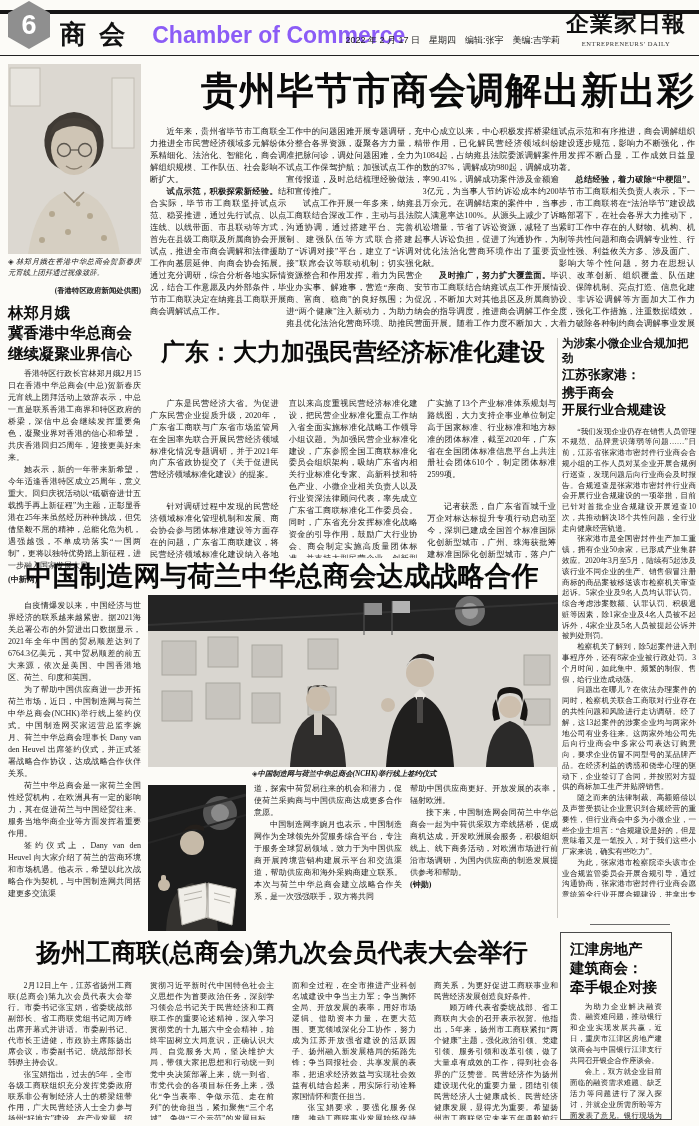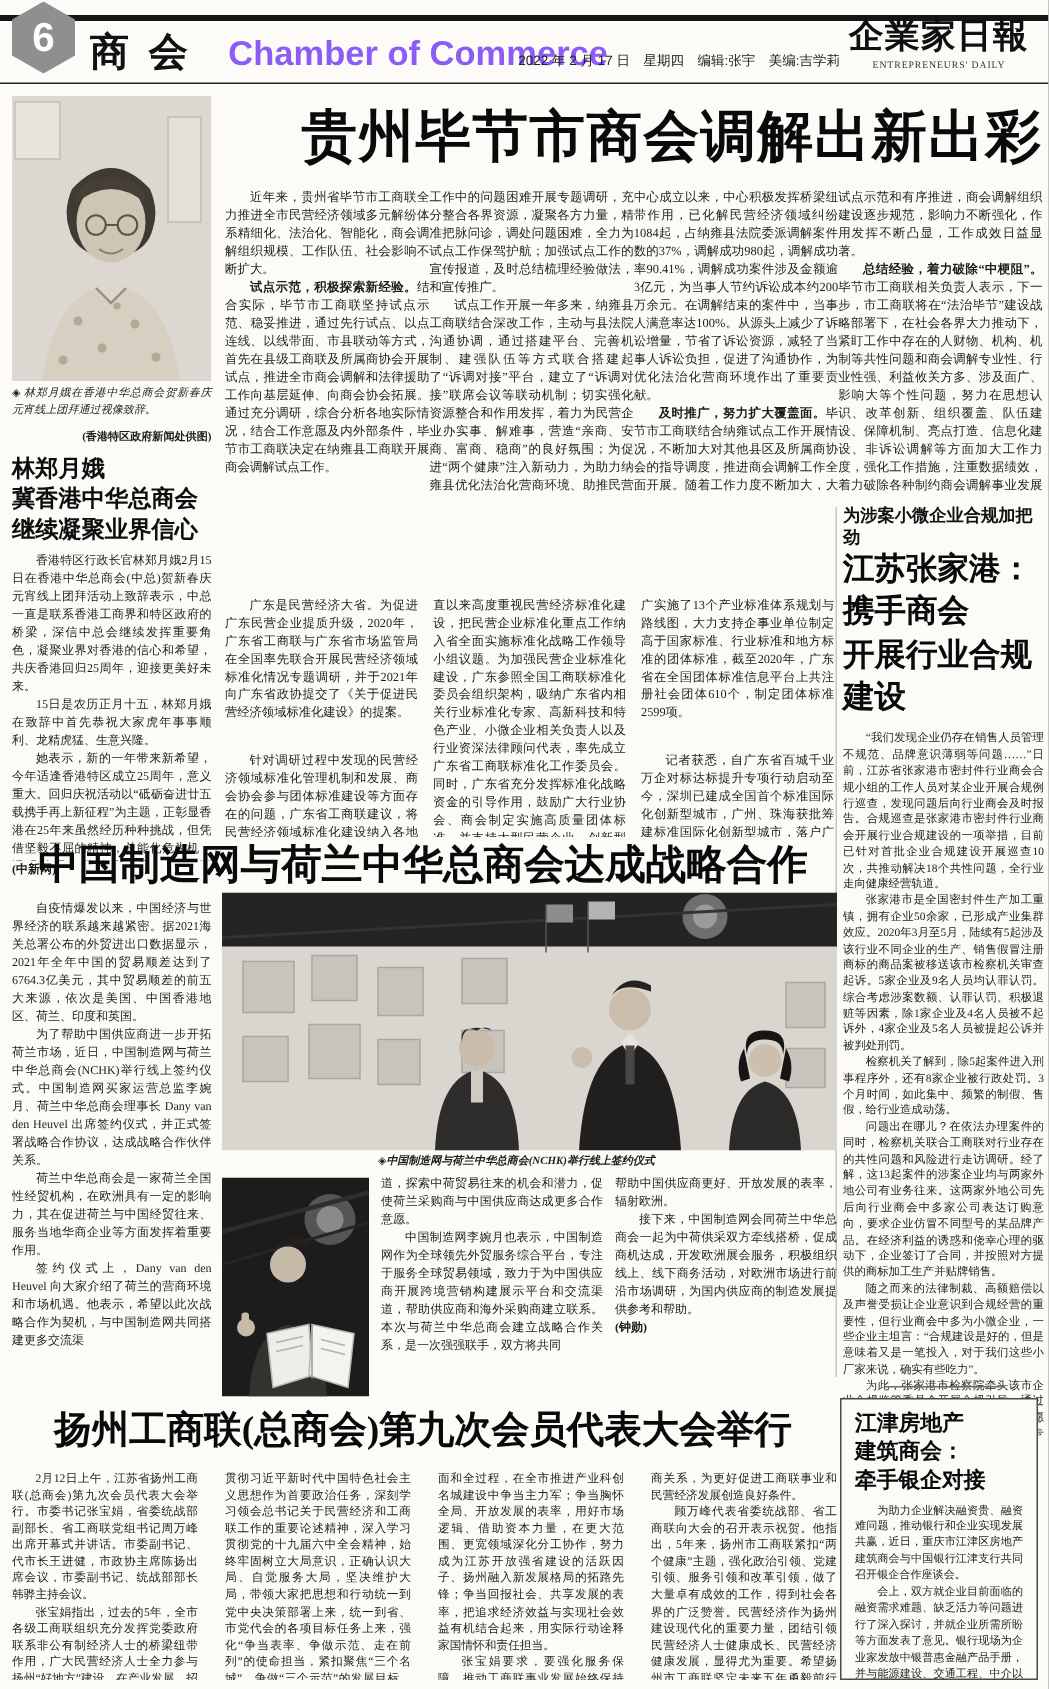--- a/index.html
+++ b/index.html
@@ -46,42 +46,42 @@
   .gd-head{position:absolute;left:150px;top:336px;width:406px;text-align:center;
        font-weight:bold;font-size:24px;color:#0a0a0a;}
   .gd-cols{position:absolute;left:150px;top:378px;width:406px;height:180px;gap:10px;}
   .gd-cols .para{font-size:8.2px;line-height:1.45;margin-top:20px;}
   
   .vrule{position:absolute;left:557px;top:338px;width:1px;height:580px;background:#c9c6c0;}
   .zj{position:absolute;left:562px;top:336px;width:134px;}
   .zj-kicker{margin:0;font-family:"Liberation Sans","DejaVu Sans",sans-serif;font-weight:bold;
        font-size:11.5px;color:#111;}
   .zj-line{margin:0;font-family:"Liberation Sans","DejaVu Sans",sans-serif;font-weight:bold;
-       font-size:21px;line-height:1.35;color:#0a0a0a;}
+       font-size:13px;line-height:1.35;color:#0a0a0a;}
   .zj-body{margin-top:8px;font-size:7.6px;line-height:1.42;height:470px;overflow:hidden;}
   .zj-hr{position:absolute;left:590px;top:924px;width:80px;height:1px;background:#6b6b6b;}
   
   .cmn-head{position:absolute;left:6px;top:558px;width:552px;text-align:center;
        font-weight:bold;font-size:27px;color:#0a0a0a;}
   .cmn-col1{position:absolute;left:8px;top:600px;width:133px;height:330px;overflow:hidden;}
   .cmn-col1 .para{font-size:8px;line-height:1.5;}
   .cmn-photo{position:absolute;left:148px;top:595px;width:410px;height:172px;}
   .cmn-caption{position:absolute;left:252px;top:769px;width:306px;font-size:7.3px;
        font-weight:bold;font-style:italic;}
   .cmn-photo2{position:absolute;left:148px;top:785px;width:98px;height:146px;}
   .cmn-col2{position:absolute;left:254px;top:783px;width:148px;height:148px;overflow:hidden;}
   .cmn-col3{position:absolute;left:410px;top:783px;width:148px;height:148px;overflow:hidden;}
   .cmn-col2 .para,.cmn-col3 .para,.cmn-col3 .byline{font-size:8px;line-height:1.5;}
   
   .yz-head{position:absolute;left:6px;top:936px;width:552px;text-align:center;
        font-weight:bold;font-size:25px;color:#0a0a0a;}
   .yz-cols{position:absolute;left:8px;top:980px;width:550px;height:140px;gap:18px;}
   .yz-cols .para{font-size:7.8px;line-height:1.42;}
   
-  .jj{position:absolute;left:560px;top:932px;width:132px;height:188px;border:1px solid #4a4a4a;
+  .jj{position:absolute;left:560px;top:932px;width:112px;height:188px;border:1px solid #4a4a4a;
       box-sizing:border-box;padding:7px 9px;background:#fcfbf7;}
   .jj-line{margin:0;font-weight:bold;font-size:14.5px;line-height:1.3;color:#0a0a0a;}
   .jj-body{margin-top:5px;font-size:7.4px;line-height:1.48;height:118px;overflow:hidden;}
 </style>
 </head>
 <body>
 
 <div class="page">
 
   <div class="topbar"></div>
@@ -123,21 +123,20 @@
     </svg>
     <p class="hk-caption">◈ 林郑月娥在香港中华总商会贺新春庆元宵线上团拜通过视像致辞。</p>
     <p class="hk-credit">(香港特区政府新闻处供图)</p>
     <div class="hk-head">
         <p class="hl-line">林郑月娥</p>
         <p class="hl-line">冀香港中华总商会</p>
         <p class="hl-line">继续凝聚业界信心</p>
       </div>
     <div class="hk-body">
     <p class="para">香港特区行政长官林郑月娥2月15日在香港中华总商会(中总)贺新春庆元宵线上团拜活动上致辞表示，中总一直是联系香港工商界和特区政府的桥梁，深信中总会继续发挥重要角色，凝聚业界对香港的信心和希望，共庆香港回归25周年，迎接更美好未来。</p>
-        <p class="para">15日是农历正月十五，林郑月娥在致辞中首先恭祝大家虎年事事顺利、龙精虎猛、生意兴隆。</p>
         <p class="para">她表示，新的一年带来新希望，今年适逢香港特区成立25周年，意义重大。回归庆祝活动以“砥砺奋进廿五载携手再上新征程”为主题，正彰显香港在25年来虽然经历种种挑战，但凭借坚毅不屈的精神，总能化危为机，遇强越强，不单成功落实“一国两制”，更将以独特优势踏上新征程，进一步融入国家发展大局。</p>
       </div>
     <div class="byline" style="font-size:8px;">(中新网)</div>
   </div>
 
   <div class="gz-head">贵州毕节市商会调解出新出彩</div>
   <div class="gz-cols colwrap">
     <div>
         <p class="para">近年来，贵州省毕节市工商联全力推进全市民营经济领域多元解纷体系精细化、法治化、智能化，商会调解组织规模、工作队伍、社会影响不断扩大。</p>
         <p class="para"><b>试点示范，积极探索新经验。</b>结合实际，毕节市工商联坚持试点示范、稳妥推进，通过先行试点、以点连线、以线带面、市县联动等方式，首先在县级工商联及所属商协会开展试点，推进全市商会调解和法律援助工作向基层延伸、向商会协会拓展。通过充分调研，综合分析各地实际情况，结合工作意愿及内外部条件，毕节市工商联决定在纳雍县工商联开展商会调解试点工作。</p>
@@ -152,20 +151,21 @@
       </div>
     <div>
       <div>
           <p class="para flush">试点示范和有序推进，商会调解组织建设逐步规范，影响力不断强化，作用发挥不断凸显，工作成效日益显著。</p>
           <p class="para"><b>总结经验，着力破除“中梗阻”。</b>毕节市工商联相关负责人表示，下一步，市工商联将在“法治毕节”建设战略部署下，在社会各界大力推动下，紧盯工作中存在的人财物、机构、机制等共性问题和商会调解专业性、行业性强、利益攸关方多、涉及面广、影响大等个性问题，努力在思想认识、改革创新、组织覆盖、队伍建设、保障机制、亮点打造、信息化建设、非诉讼调解等方面加大工作力度，强化工作措施，注重数据绩效，着力破除各种制约商会调解事业发展瓶颈，打通工作推进过程中的“中梗阻”，确保商会调解工作出新出彩出硕果，协同参与社会治理，助力治理体系和治理能力现代化，为建设示范区，实现“一区三高地、五个新毕节”战略目标作出工商联应有贡献。</p>
         </div>
 
     </div>
   </div>
 
+  <div class="gd-head">广东：大力加强民营经济标准化建设</div>
   <div class="gd-cols colwrap">
     <div>
         <p class="para">广东是民营经济大省。为促进广东民营企业提质升级，2020年，广东省工商联与广东省市场监管局在全国率先联合开展民营经济领域标准化情况专题调研，并于2021年向广东省政协提交了《关于促进民营经济领域标准化建设》的提案。</p>
         <p class="para">针对调研过程中发现的民营经济领域标准化管理机制和发展、商会协会参与团体标准建设等方面存在的问题，广东省工商联建议，将民营经济领域标准化建设纳入各地区、各部门标准化改革工作内容，建立高效协调权威的标准化管理工作机制，支持工商联、商会标准化基础能力建设，充分发挥工商联和行业商会协会的作用，推动标准化实施和团体标准工作的不断发展。</p>
       </div>
     <div>
         <p class="para flush">直以来高度重视民营经济标准化建设，把民营企业标准化重点工作纳入省全面实施标准化战略工作领导小组议题。为加强民营企业标准化建设，广东参照全国工商联标准化委员会组织架构，吸纳广东省内相关行业标准化专家、高新科技和特色产业、小微企业相关负责人以及行业资深法律顾问代表，率先成立广东省工商联标准化工作委员会。同时，广东省充分发挥标准化战略资金的引导作用，鼓励广大行业协会、商会制定实施高质量团体标准，并支持大型民营企业、创新型企业参与国家标准、行业标准研制。截至目前，广东省共有6项标准获评工业和信息化部年度百项团体标准。</p>
       </div>
     <div>
       <div>

